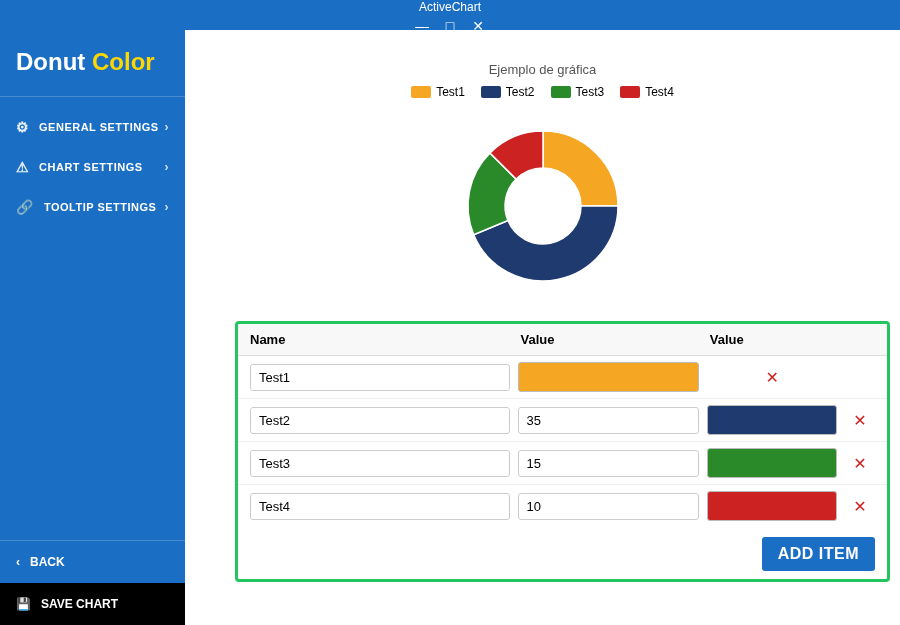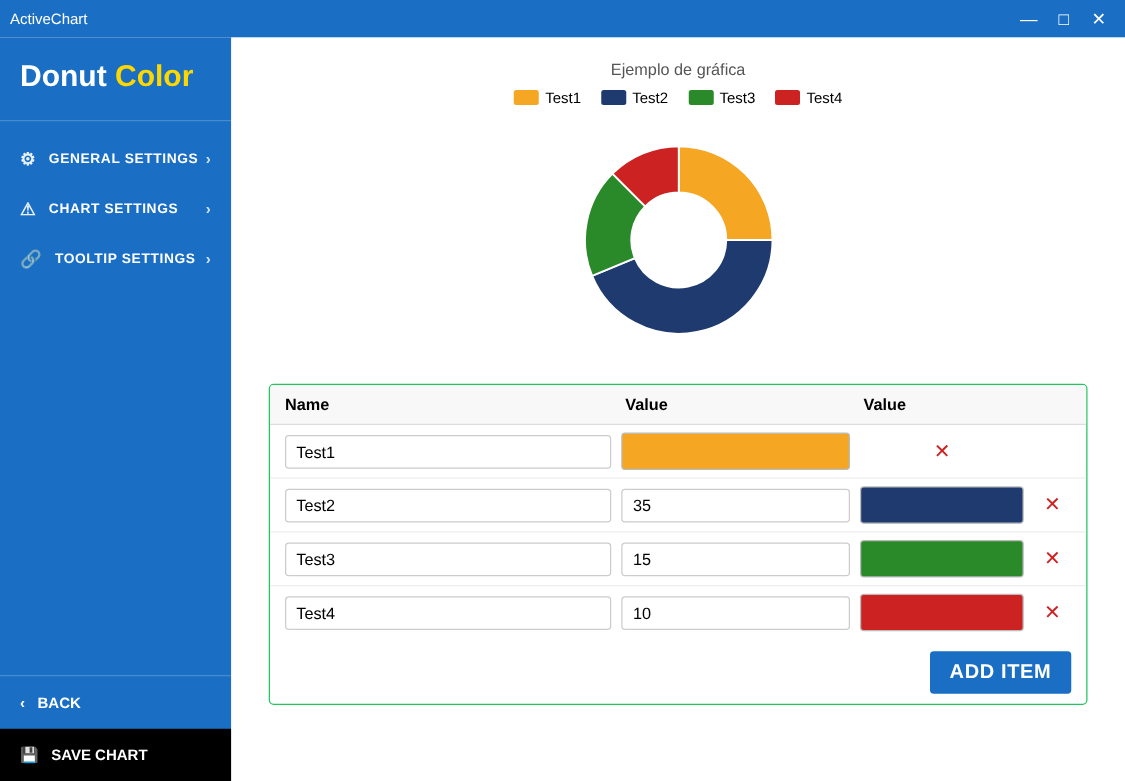--- a/index.html
+++ b/index.html
@@ -7,20 +7,21 @@
 
     .title-bar {
       background: #1a6ec4;
       color: white;
       height: 30px;
       display: flex;
       align-items: center;
       justify-content: space-between;
       padding: 0 8px;
       font-size: 12px;
+      flex-direction: column;
     }
     .title-bar-left { display: flex; align-items: center; gap: 6px; }
     .title-bar-controls { display: flex; gap: 2px; }
     .title-bar-btn {
       width: 26px; height: 24px;
       background: transparent;
       border: none;
       color: white;
       font-size: 14px;
       cursor: pointer;
@@ -74,21 +75,21 @@
       display: flex; align-items: center; gap: 10px;
       padding: 14px 16px;
       font-size: 12px; font-weight: 600;
       cursor: pointer;
       color: white;
     }
 
     .main-content {
       flex: 1;
       background: #ffffff;
-      padding: 18px 30px;
+      padding: 32px 30px;
       overflow-y: auto;
     }
 
     .chart-area {
       display: flex;
       flex-direction: column;
       align-items: center;
       margin-bottom: 20px;
     }
     .chart-title {
@@ -106,23 +107,24 @@
 
     .donut-container {
       position: relative;
       width: 190px;
       height: 190px;
     }
     .donut-svg { width: 190px; height: 190px; }
 
     .data-table {
       width: 100%;
-      border: 1px solid #22c55e;
+      border: 3px solid #22c55e;
       border-radius: 4px;
       overflow: hidden;
+      margin-left: 20px;
     }
     .table-header {
       display: grid;
       grid-template-columns: 1fr 0.7fr 0.5fr 30px;
       padding: 8px 12px;
       font-size: 13px;
       font-weight: 600;
       background: #f8f8f8;
       border-bottom: 1px solid #ddd;
     }

